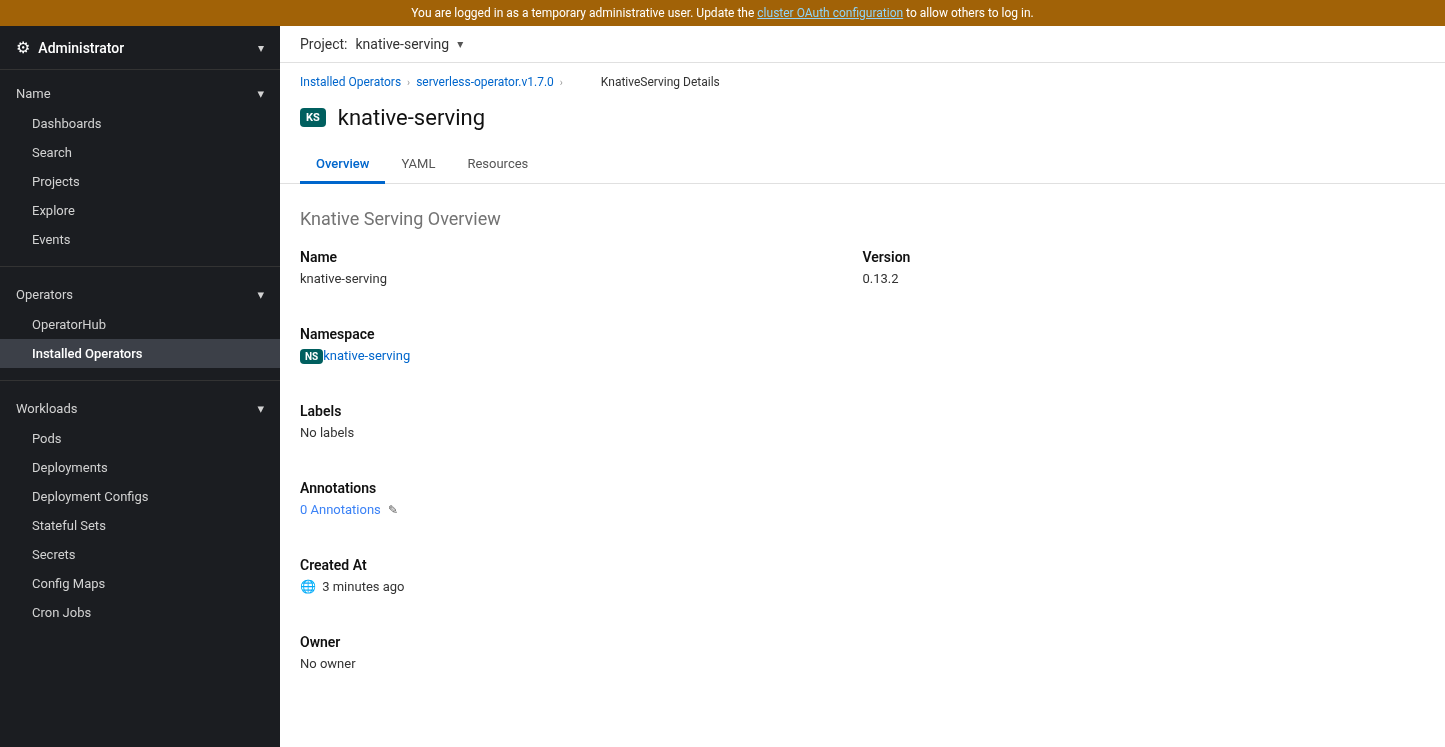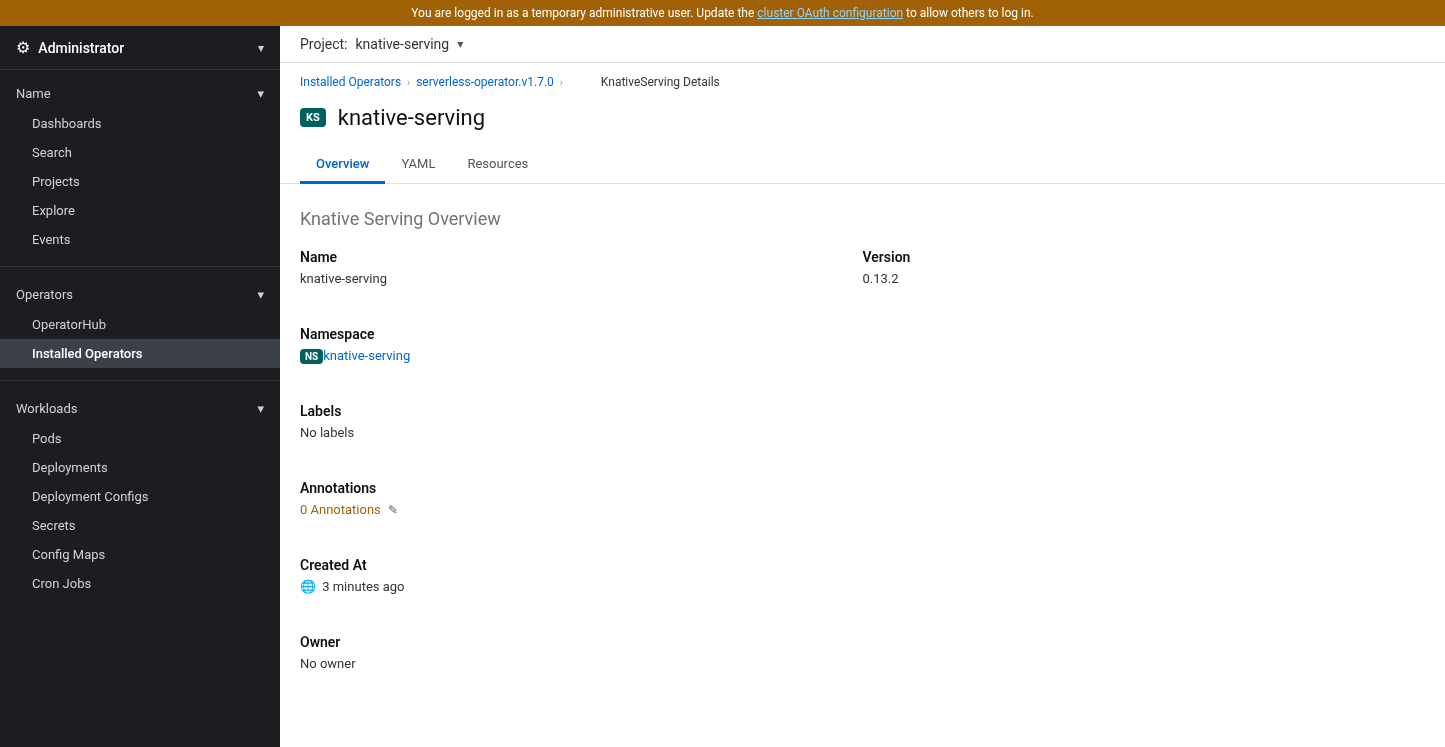--- a/index.html
+++ b/index.html
@@ -199,21 +199,21 @@
       font-weight: bold;
     }
 
     .namespace-link {
       color: #0066cc;
       cursor: pointer;
       text-decoration: none;
     }
 
     .annotations-link {
-      color: #a16207;
+      color: #3b82f6;
       cursor: pointer;
       margin-top: 17px;
     }
 
     .edit-icon {
       color: #555;
       cursor: pointer;
       margin-left: 4px;
       font-size: 12px;
     }
@@ -273,20 +273,21 @@
     <hr class="sidebar-divider">
 
     <div class="sidebar-section">
       <div class="sidebar-section-header">
         <span>Workloads</span>
         <span>▾</span>
       </div>
       <div class="sidebar-item">Pods</div>
       <div class="sidebar-item">Deployments</div>
       <div class="sidebar-item">Deployment Configs</div>
+      <div class="sidebar-item">Stateful Sets</div>
       <div class="sidebar-item">Secrets</div>
       <div class="sidebar-item">Config Maps</div>
       <div class="sidebar-item">Cron Jobs</div>
     </div>
   </nav>
 
   <div class="main-content">
 
     <div class="project-bar">
       <span class="project-bar-text">Project:</span>

